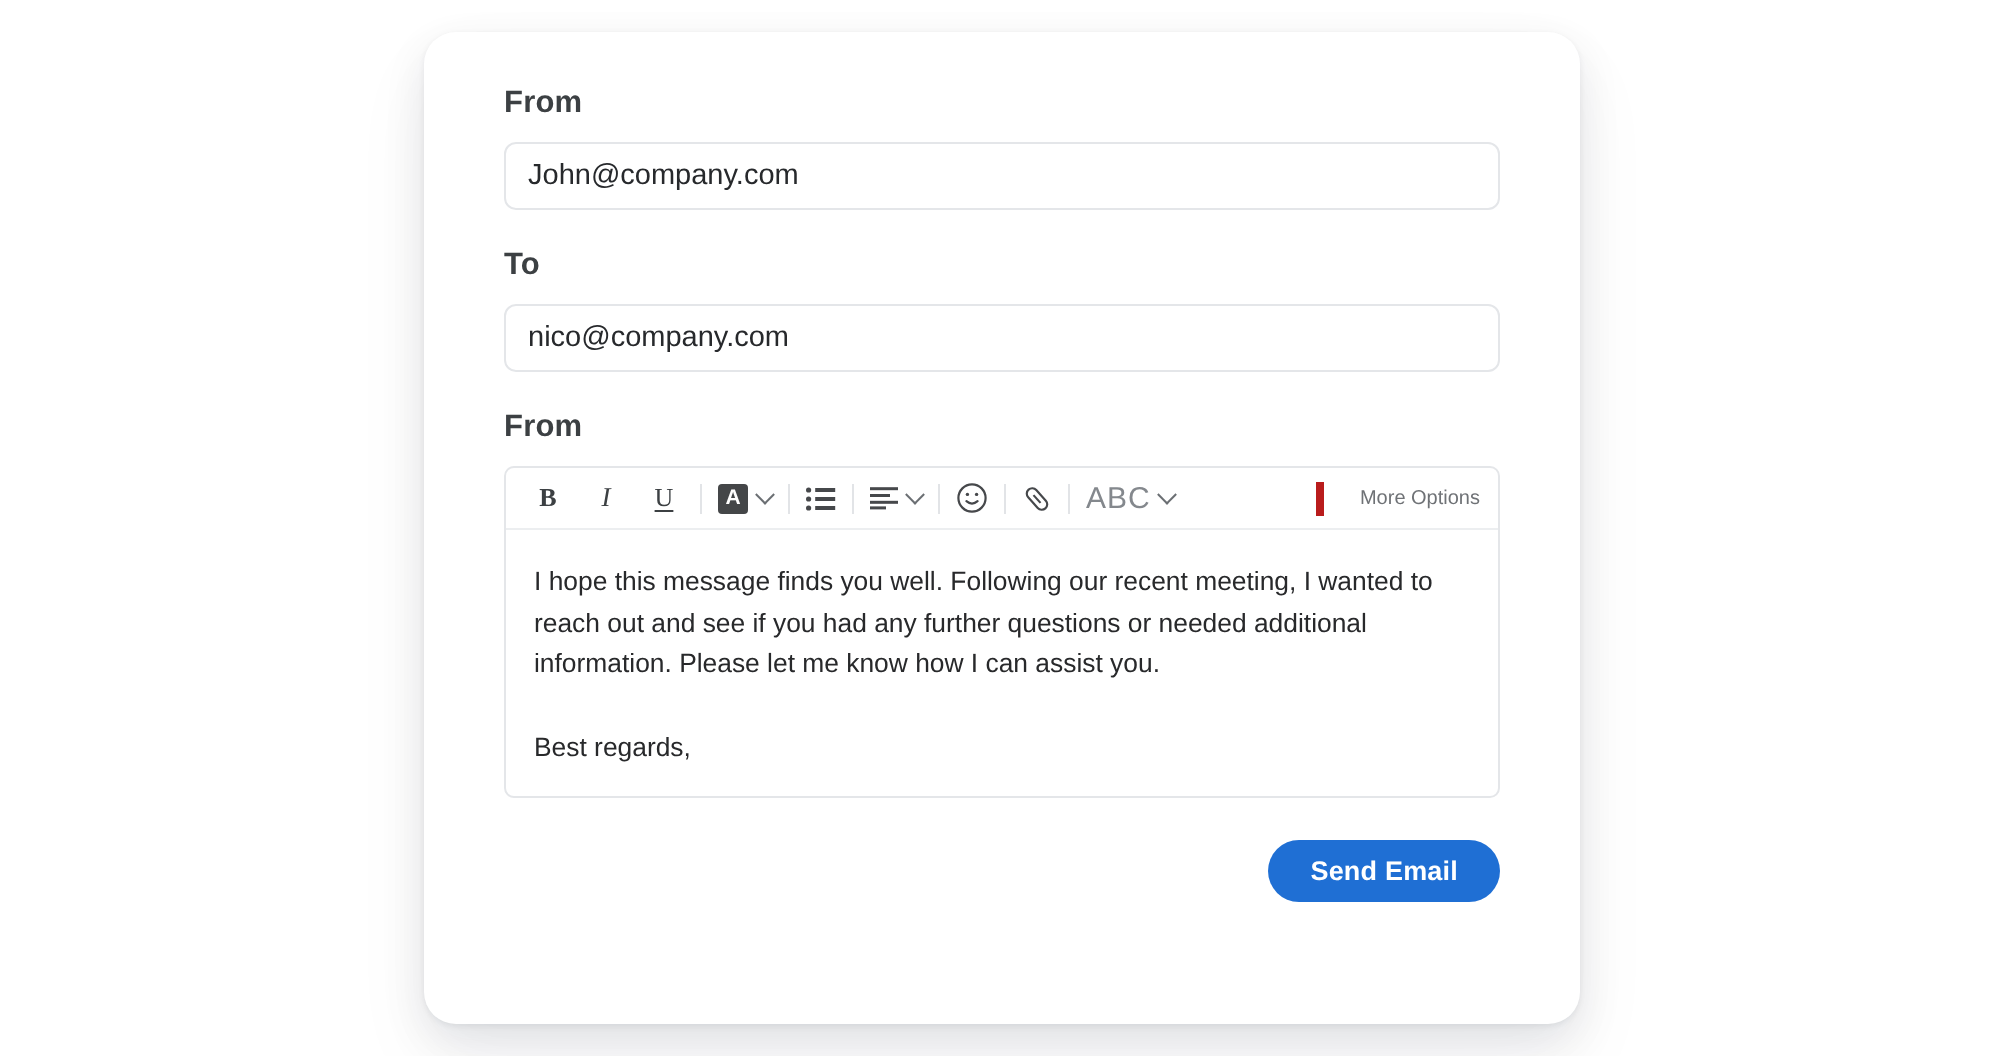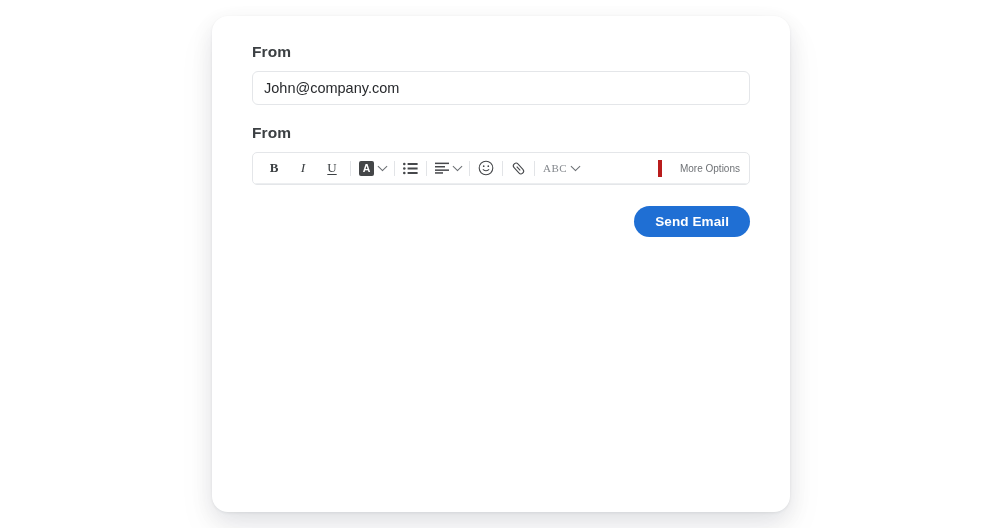--- a/index.html
+++ b/index.html
@@ -143,24 +143,24 @@
     width: 7px;
     height: 7px;
     border-right: 1.3px solid #6b6f73;
     border-bottom: 1.3px solid #6b6f73;
     transform: rotate(45deg) translate(-1.5px,-1.5px);
     margin-left: 5px;
     flex: none;
   }
 
   .tb-abc {
-    font-size: 11px;
+    font-size: 15px;
     color: #84888d;
     letter-spacing: 0.5px;
-    font-family: Liberation Serif, serif;
+    font-family: Liberation Sans, sans-serif;
   }
 
   .tb-spacer { flex: 1 1 auto; }
 
   .more-options {
     font-size: 10px;
     color: #6f7276;
     padding-left: 18px;
     border-left: 4px solid #b91c1c;
     height: 17px;
@@ -209,20 +209,22 @@
 <div id="root">
 
   <div class="card">
 
     <div class="field-block">
       <div class="field-label">From</div>
       <input class="text-input" type="text" value="John@company.com" style="">
     </div>
 
     <div class="field-block">
+      <div class="field-label">To</div>
+      <input class="text-input" type="text" value="nico@company.com" style="">
     </div>
 
     <div class="field-block">
     </div>
 
     <div class="field-block tight">
       <div class="field-label">From</div>
 
       <div class="editor">
 
@@ -295,20 +297,24 @@
           <div class="tb-item">
             <span class="tb-abc">ABC</span>
             <div class="chev"></div>
           </div>
 
           <div class="tb-spacer"></div>
 
           <div class="more-options">More Options</div>
         </div>
 
+        <div class="editor-body">
+          <p>I hope this message finds you well. Following our recent meeting, I wanted to reach out and see if you had any further questions or needed additional information. Please let me know how I can assist you.</p>
+          <p class="sig">Best regards,</p>
+        </div>
 
       </div>
     </div>
 
     <div class="send-row">
       <button class="send-btn">Send Email</button>
     </div>
 
   </div>
 </div>

